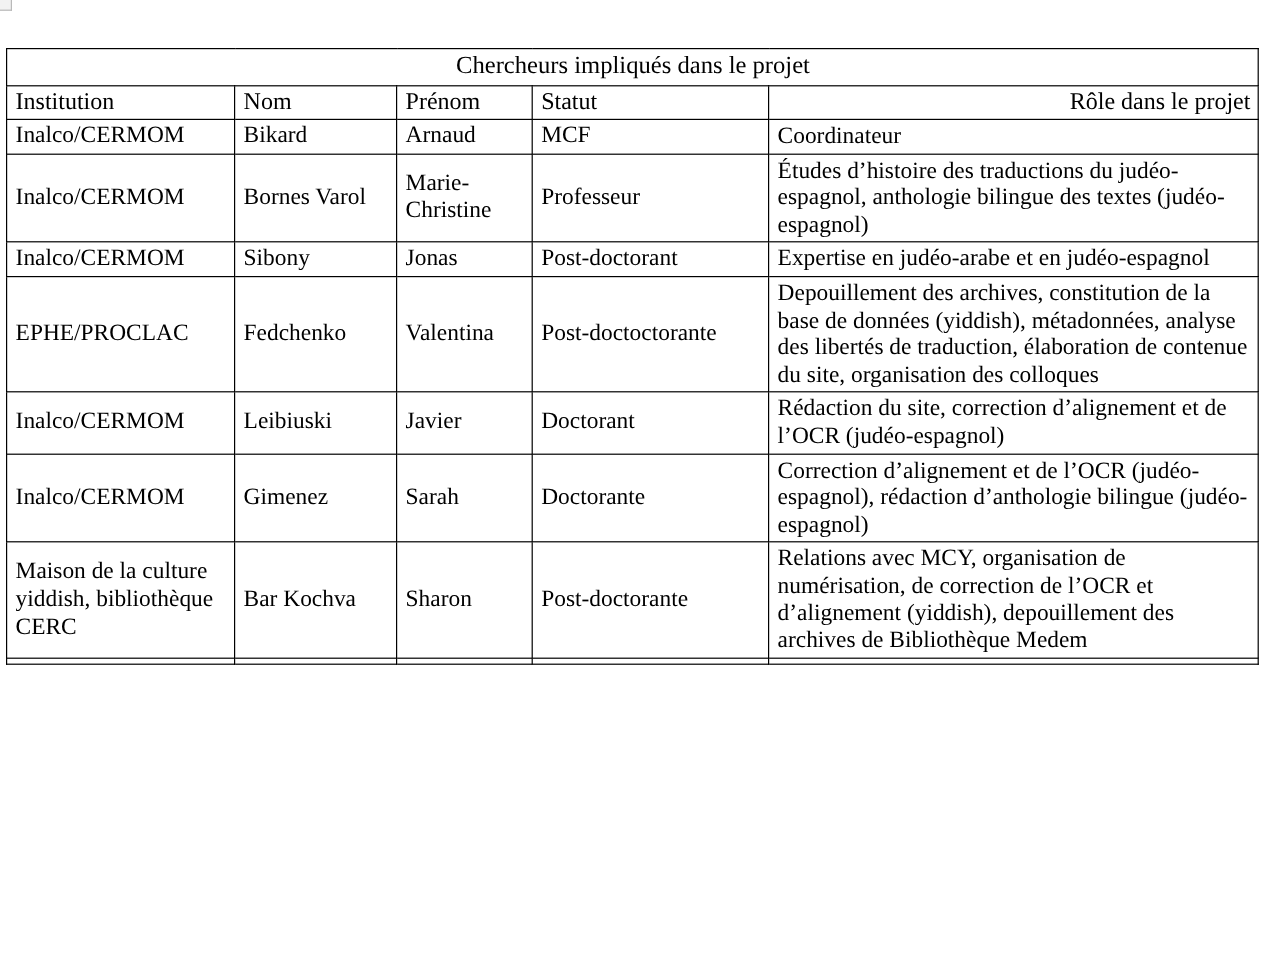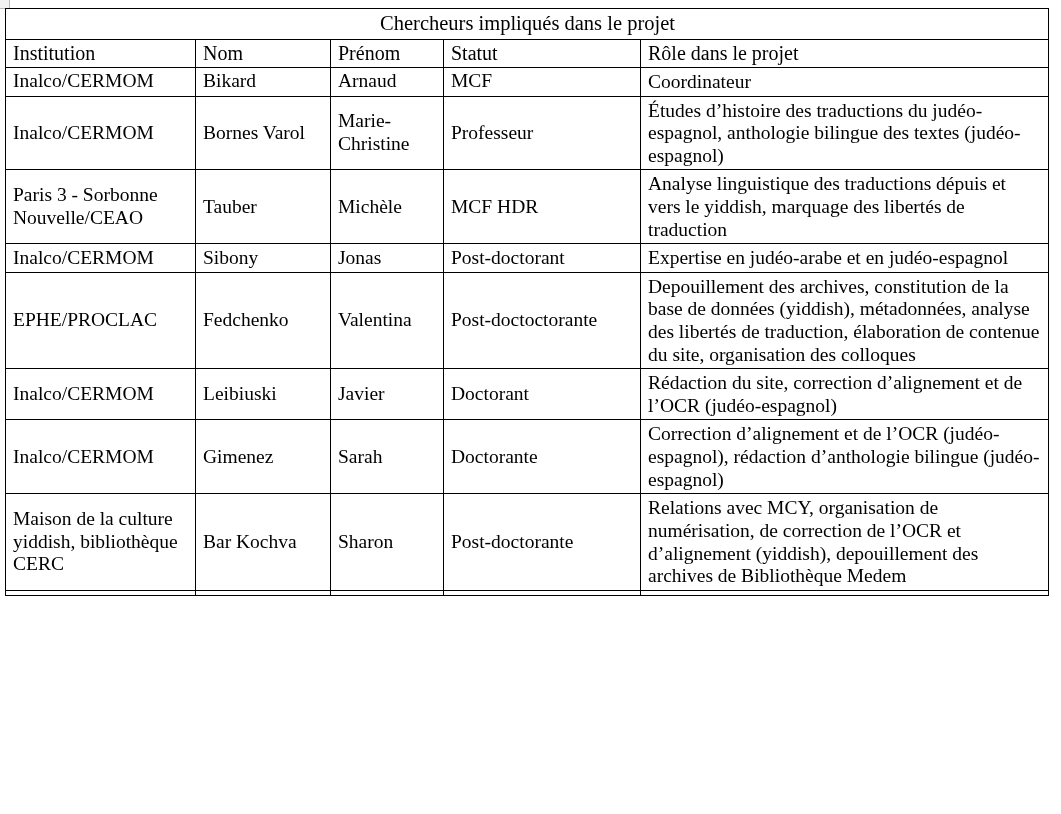--- a/index.html
+++ b/index.html
@@ -35,20 +35,21 @@
     top: 8px;
     width: 1043px;
   }
 
   table.researchers {
     border-collapse: collapse;
     table-layout: fixed;
     width: 1043px;
     font-size: 19.5px;
     line-height: 1.16;
+    margin-top: 32px;
   }
 
   table.researchers td,
   table.researchers th {
     border: 1.6px solid #000000;
     padding: 2px 6px 2px 7px;
     vertical-align: middle;
     text-align: left;
     font-weight: normal;
   }
@@ -66,21 +67,21 @@
   
   .col-head {
     font-weight: bold;
     font-size: 20px;
     height: 22px;
     padding-top: 2px !important;
     padding-bottom: 2px !important;
     font-family: Liberation Serif, serif;
   }
   .col-head.role-head {
-    text-align: left;
+    text-align: right;
   }
 
   
   .c-inst  { width: 190px; }
   .c-nom   { width: 135px; }
   .c-pre   { width: 113px; }
   .c-stat  { width: 197px; }
   .c-role  { width: 408px; }
 
   
@@ -136,27 +137,20 @@
 
 
       <tr>
         <td class="inst-cell">Inalco/CERMOM</td>
         <td>Bornes Varol</td>
         <td>Marie-Christine</td>
         <td>Professeur</td>
         <td class="role-cell">Études d’histoire des traductions du judéo-espagnol, anthologie bilingue des textes (judéo-espagnol)</td>
       </tr>
 
-      <tr>
-        <td class="inst-cell">Paris 3 - Sorbonne Nouvelle/CEAO</td>
-        <td>Tauber</td>
-        <td>Michèle</td>
-        <td>MCF HDR</td>
-        <td class="role-cell">Analyse linguistique des traductions dépuis et vers le yiddish, marquage des libertés de traduction</td>
-      </tr>
 
       <tr>
         <td class="inst-cell">Inalco/CERMOM</td>
         <td>Sibony</td>
         <td>Jonas</td>
         <td>Post-doctorant</td>
         <td class="role-cell">Expertise en judéo-arabe et en judéo-espagnol</td>
       </tr>
 
       <tr>

